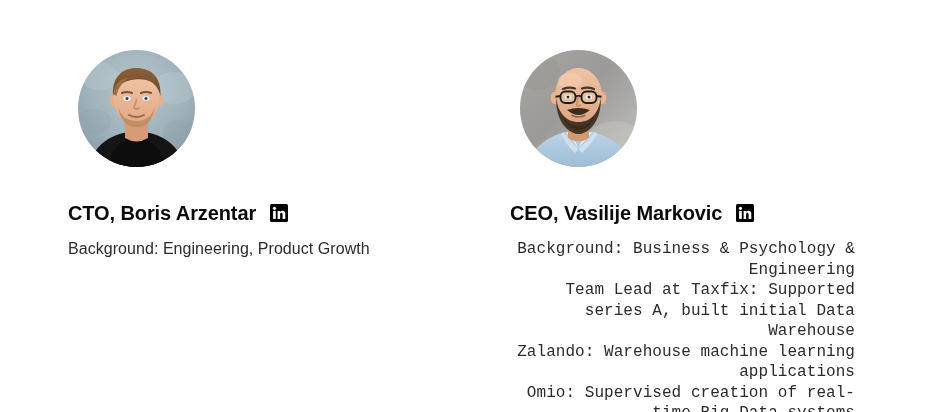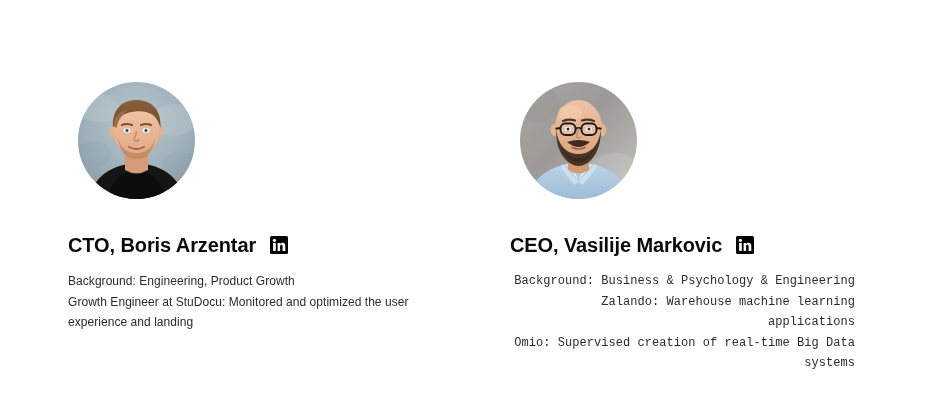--- a/index.html
+++ b/index.html
@@ -18,21 +18,20 @@
     position: relative;
     width: 948px;
     height: 412px;
     background: #ffffff;
   }
 
   .profile {
     position: absolute;
     top: 0;
     width: 400px;
-    margin-top: 32px;
   }
   .profile-left  { left: 68px; }
   .profile-right { left: 510px; text-align: right; }
 
   
   .avatar {
     position: relative;
     width: 117px;
     height: 117px;
     margin-top: 50px;
@@ -61,21 +60,21 @@
     margin-left: 14px;
     width: 18px;
     height: 18px;
     flex: 0 0 auto;
   }
   .linkedin-icon svg { display: block; }
 
   
   .bio {
     margin-top: 13px;
-    font-size: 12px;
+    font-size: 16px;
     line-height: 20.5px;
     color: #2b2b2b;
     letter-spacing: 0.05px;
   }
   .bio-line {
     display: block;
     max-width: 345px;
   }
   .profile-right .bio-line { max-width: 345px; font-family: Liberation Mono, monospace; }
 </style>
@@ -151,21 +150,20 @@
           <rect x="0" y="0" width="18" height="18" rx="1.5" fill="#000000"></rect>
           <rect x="3.1" y="6.9" width="2.7" height="8" fill="#ffffff"></rect>
           <circle cx="4.45" cy="4.3" r="1.6" fill="#ffffff"></circle>
           <path d="M7.6 6.9 h2.6 v1.1 c0.5 -0.9 1.5 -1.3 2.5 -1.3 c2 0 2.6 1.3 2.6 3.2 v5 h-2.7 v-4.5 c0 -1.1 -0.4 -1.6 -1.2 -1.6 c-0.9 0 -1.3 0.6 -1.3 1.7 v4.4 h-2.5 z" fill="#ffffff"></path>
         </svg>
       </span>
     </div>
 
     <div class="bio">
       <span class="bio-line">Background: Engineering, Product Growth</span>
-      <span class="bio-line">Growth Engineer at StuDocu: Monitored and optimized the user experience and landing</span>
     </div>
   </div>
 
   <div class="profile profile-right">
 
     <div class="avatar">
       <svg viewBox="0 0 117 117" xmlns="http://www.w3.org/2000/svg">
         <defs>
           <linearGradient id="bg2" x1="0" y1="0" x2="1" y2="1">
             <stop offset="0%" stop-color="#a8a6a3"></stop>
@@ -242,18 +240,19 @@
           <rect x="0" y="0" width="18" height="18" rx="1.5" fill="#000000"></rect>
           <rect x="3.1" y="6.9" width="2.7" height="8" fill="#ffffff"></rect>
           <circle cx="4.45" cy="4.3" r="1.6" fill="#ffffff"></circle>
           <path d="M7.6 6.9 h2.6 v1.1 c0.5 -0.9 1.5 -1.3 2.5 -1.3 c2 0 2.6 1.3 2.6 3.2 v5 h-2.7 v-4.5 c0 -1.1 -0.4 -1.6 -1.2 -1.6 c-0.9 0 -1.3 0.6 -1.3 1.7 v4.4 h-2.5 z" fill="#ffffff"></path>
         </svg>
       </span>
     </div>
 
     <div class="bio">
       <span class="bio-line">Background: Business &amp; Psychology &amp; Engineering</span>
+      <span class="bio-line">Team Lead at Taxfix: Supported series A, built initial Data Warehouse</span>
       <span class="bio-line">Zalando: Warehouse machine learning applications</span>
       <span class="bio-line">Omio: Supervised creation of real-time Big Data systems</span>
     </div>
   </div>
 
 </div>
 
 </body></html>

